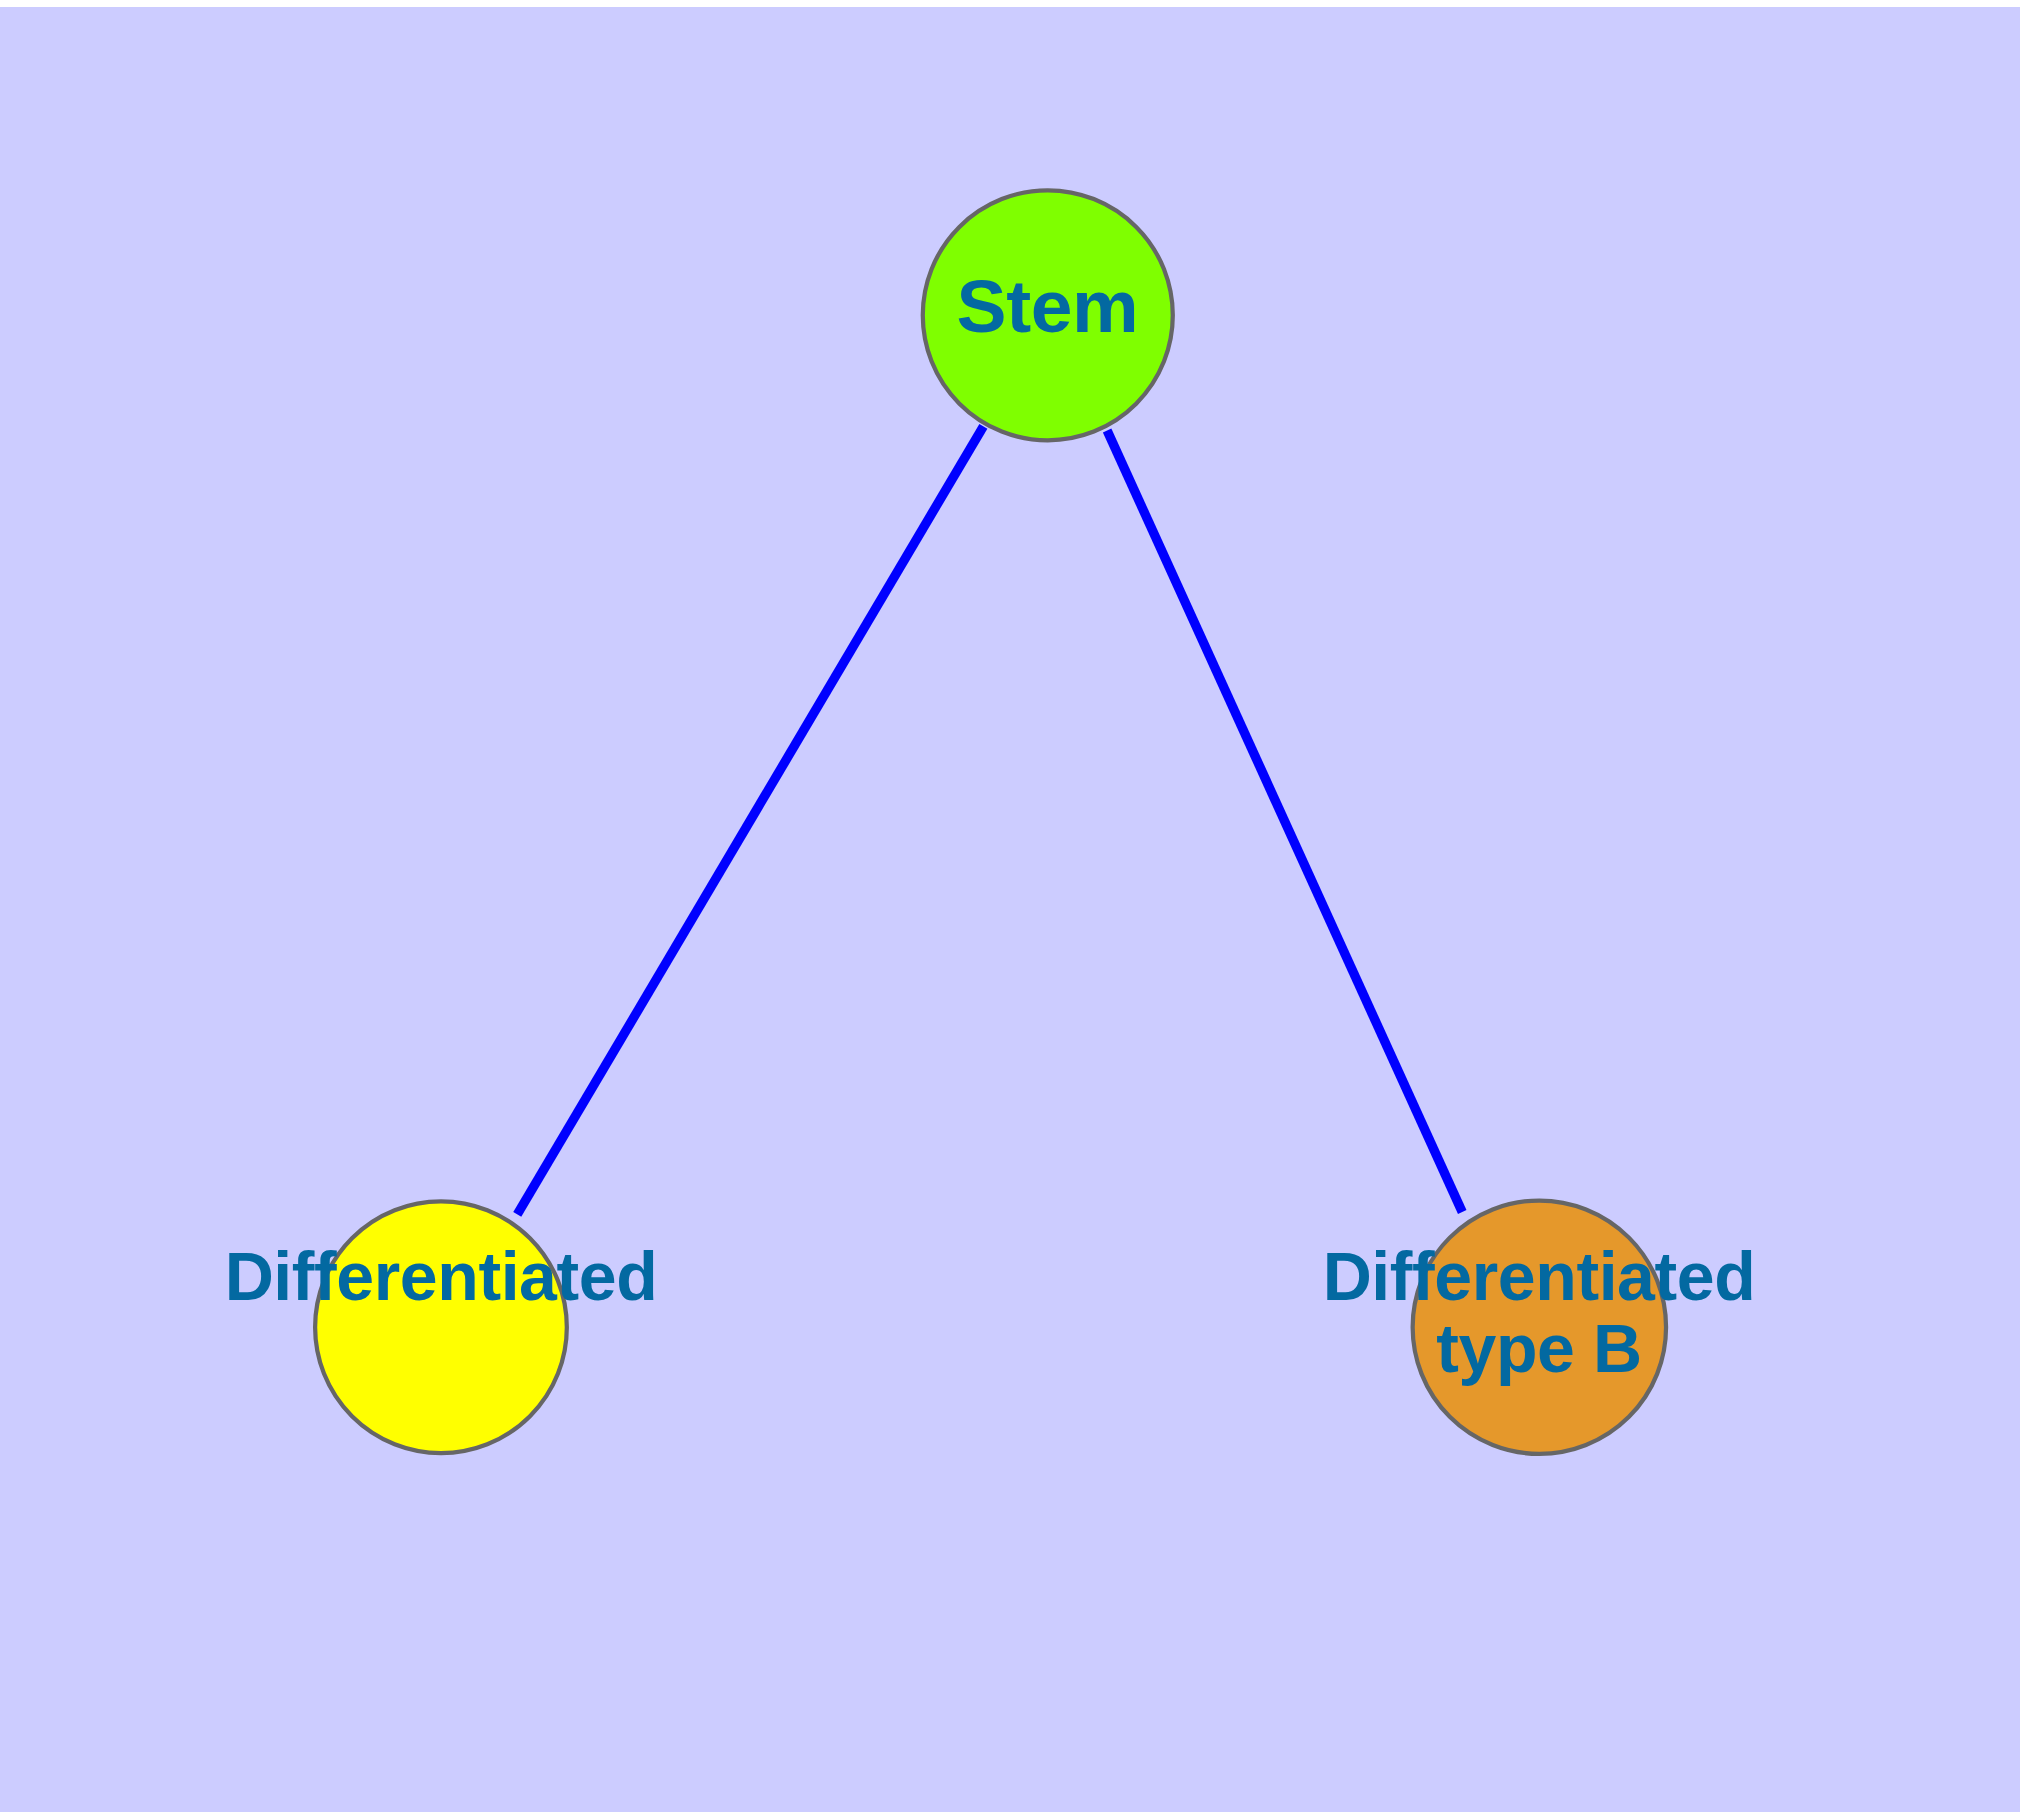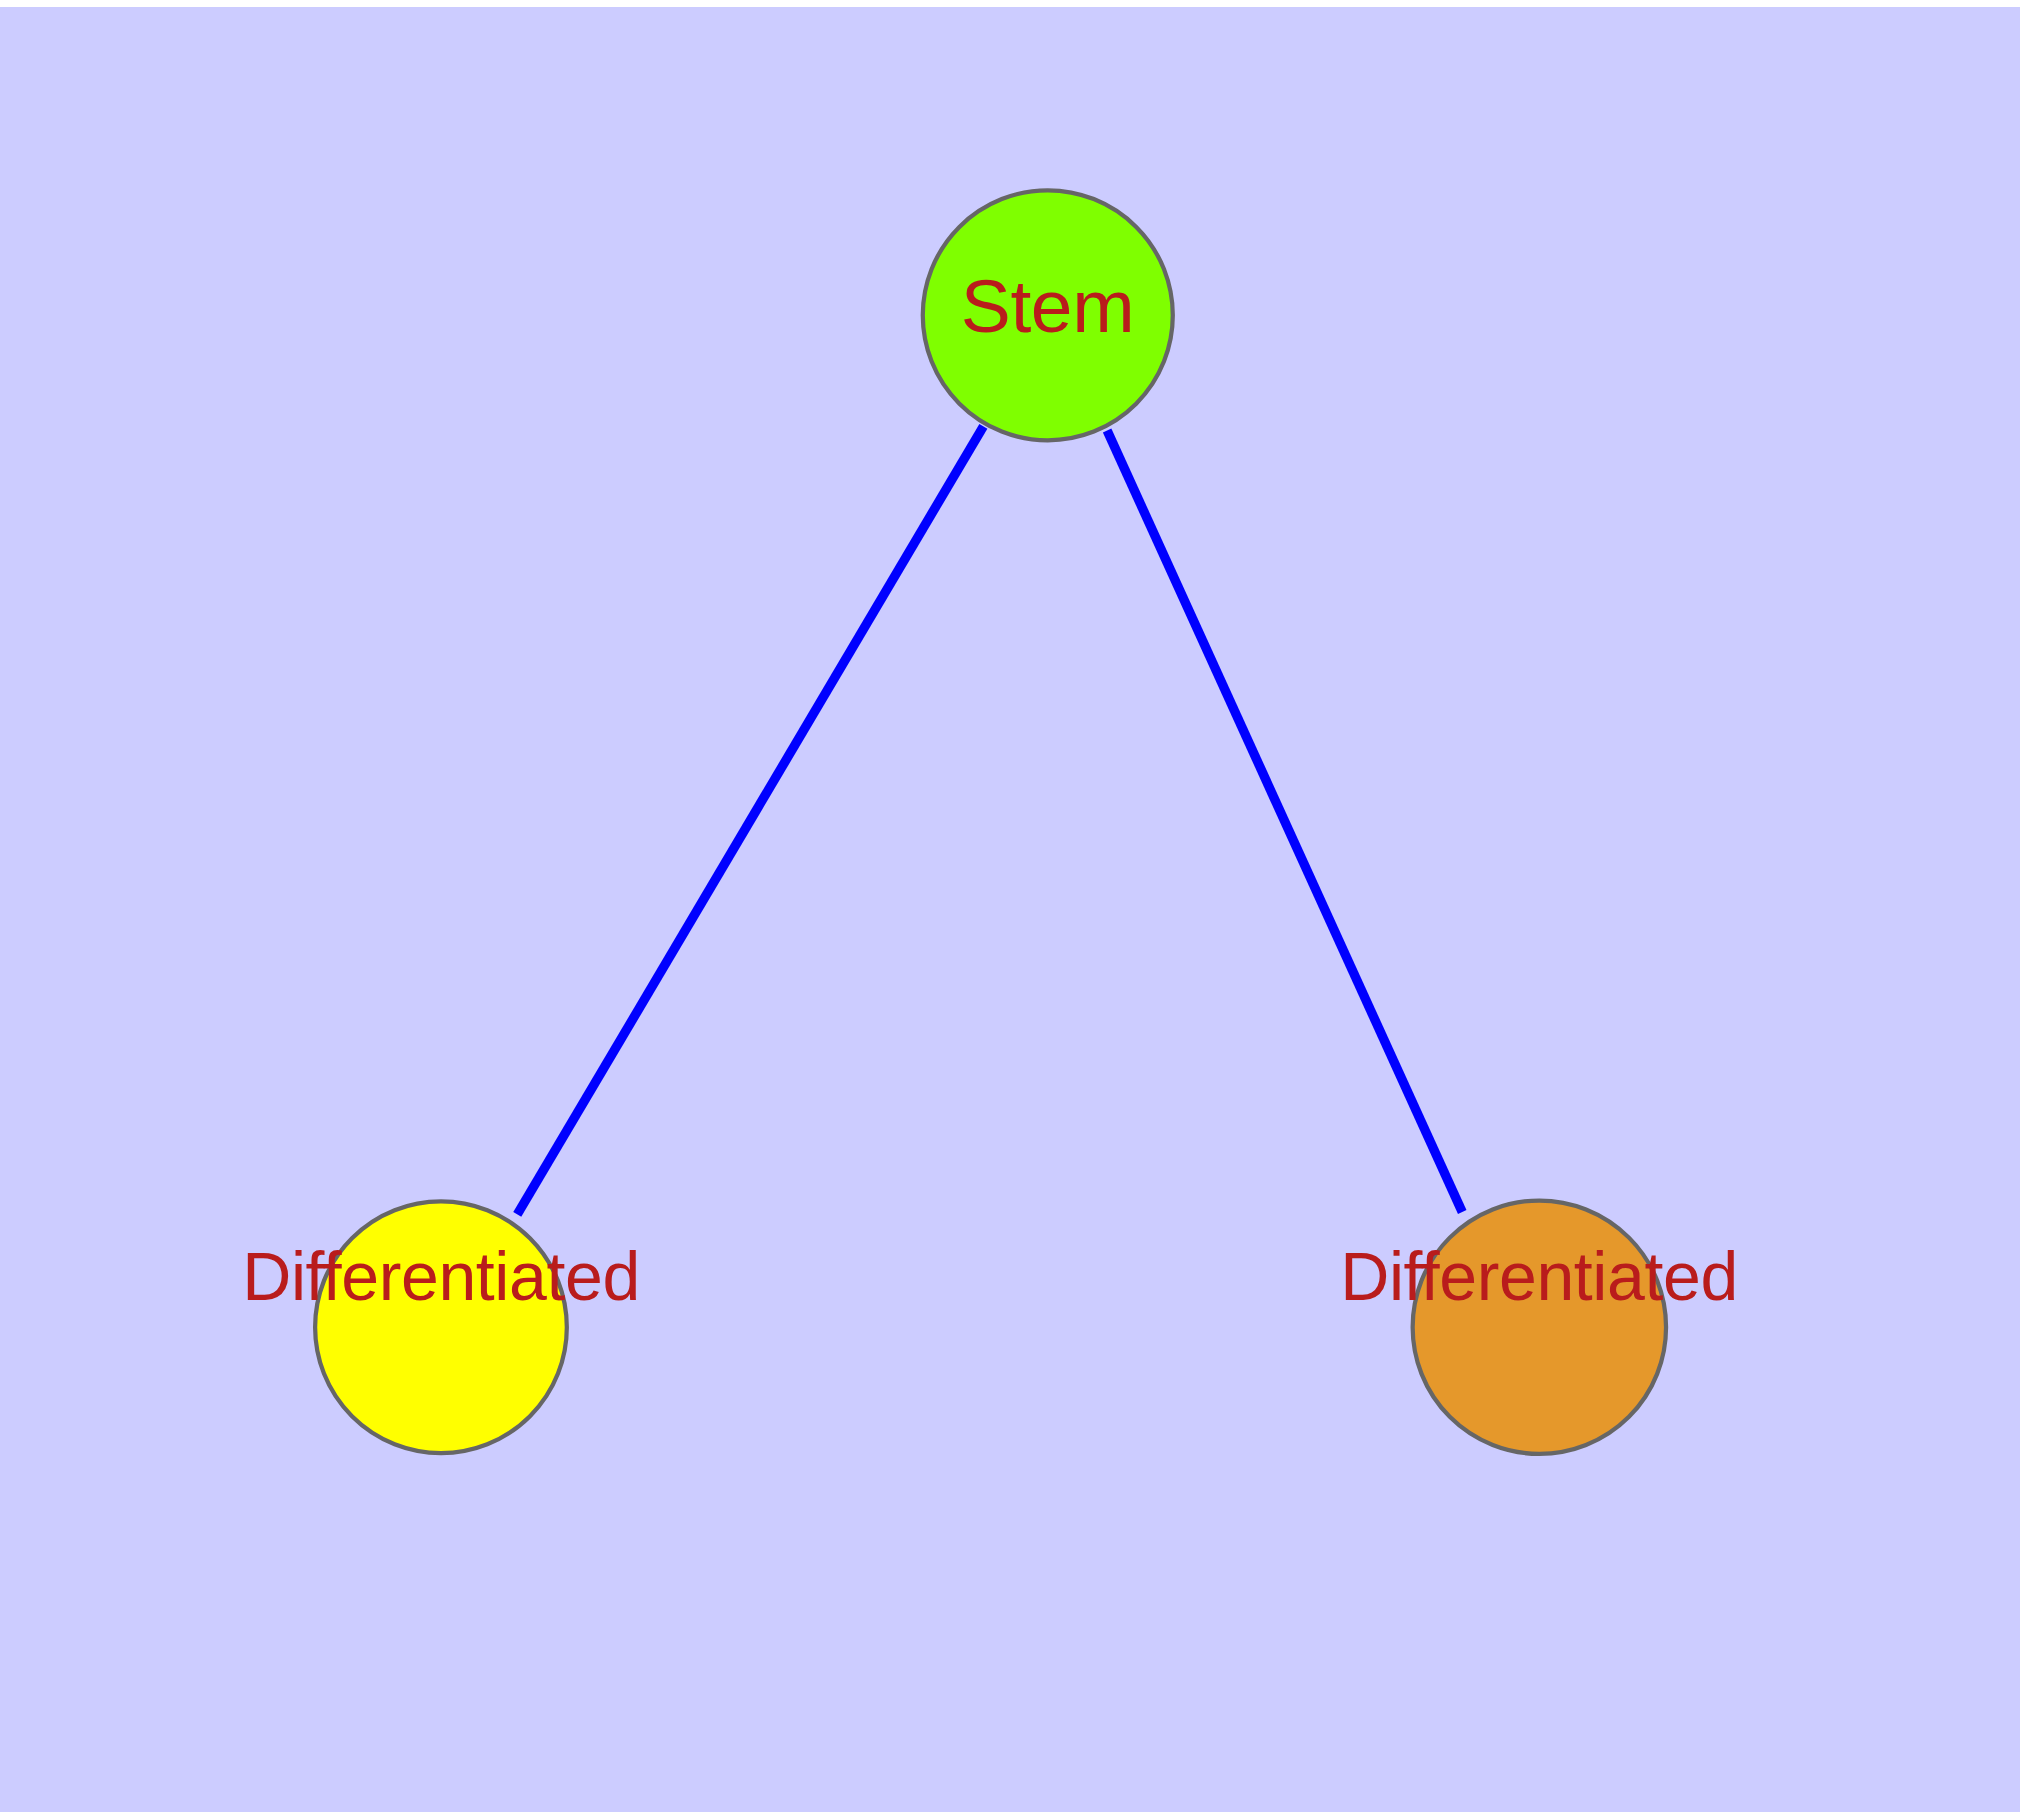--- a/index.html
+++ b/index.html
@@ -31,22 +31,22 @@
   #graph-svg {
     position: absolute;
     left: 0;
     top: 0;
     width: 2021px;
     height: 1812px;
   }
   .node-label {
     position: absolute;
     text-align: center;
-    color: #b91c1c;
-    font-weight: normal;
+    color: #0369a1;
+    font-weight: bold;
     line-height: 1.06;
     white-space: nowrap;
     letter-spacing: -0.4px;
     pointer-events: none;
   }
   .label-stem {
     font-size: 75px;
   }
   .label-leaf {
     font-size: 68px;
@@ -76,16 +76,17 @@
   <div class="node-label label-stem" style="left:793px; top:267px; width:509px;">
     <div>Stem</div>
   </div>
 
   <div class="node-label label-leaf" style="left:17px; top:1240px; width:848px;">
     <div>Differentiated</div>
   </div>
 
   <div class="node-label label-leaf" style="left:1115px; top:1240px; width:848px;">
     <div>Differentiated</div>
+    <div>type B</div>
   </div>
 
 </div>
 
 
 </body></html>

